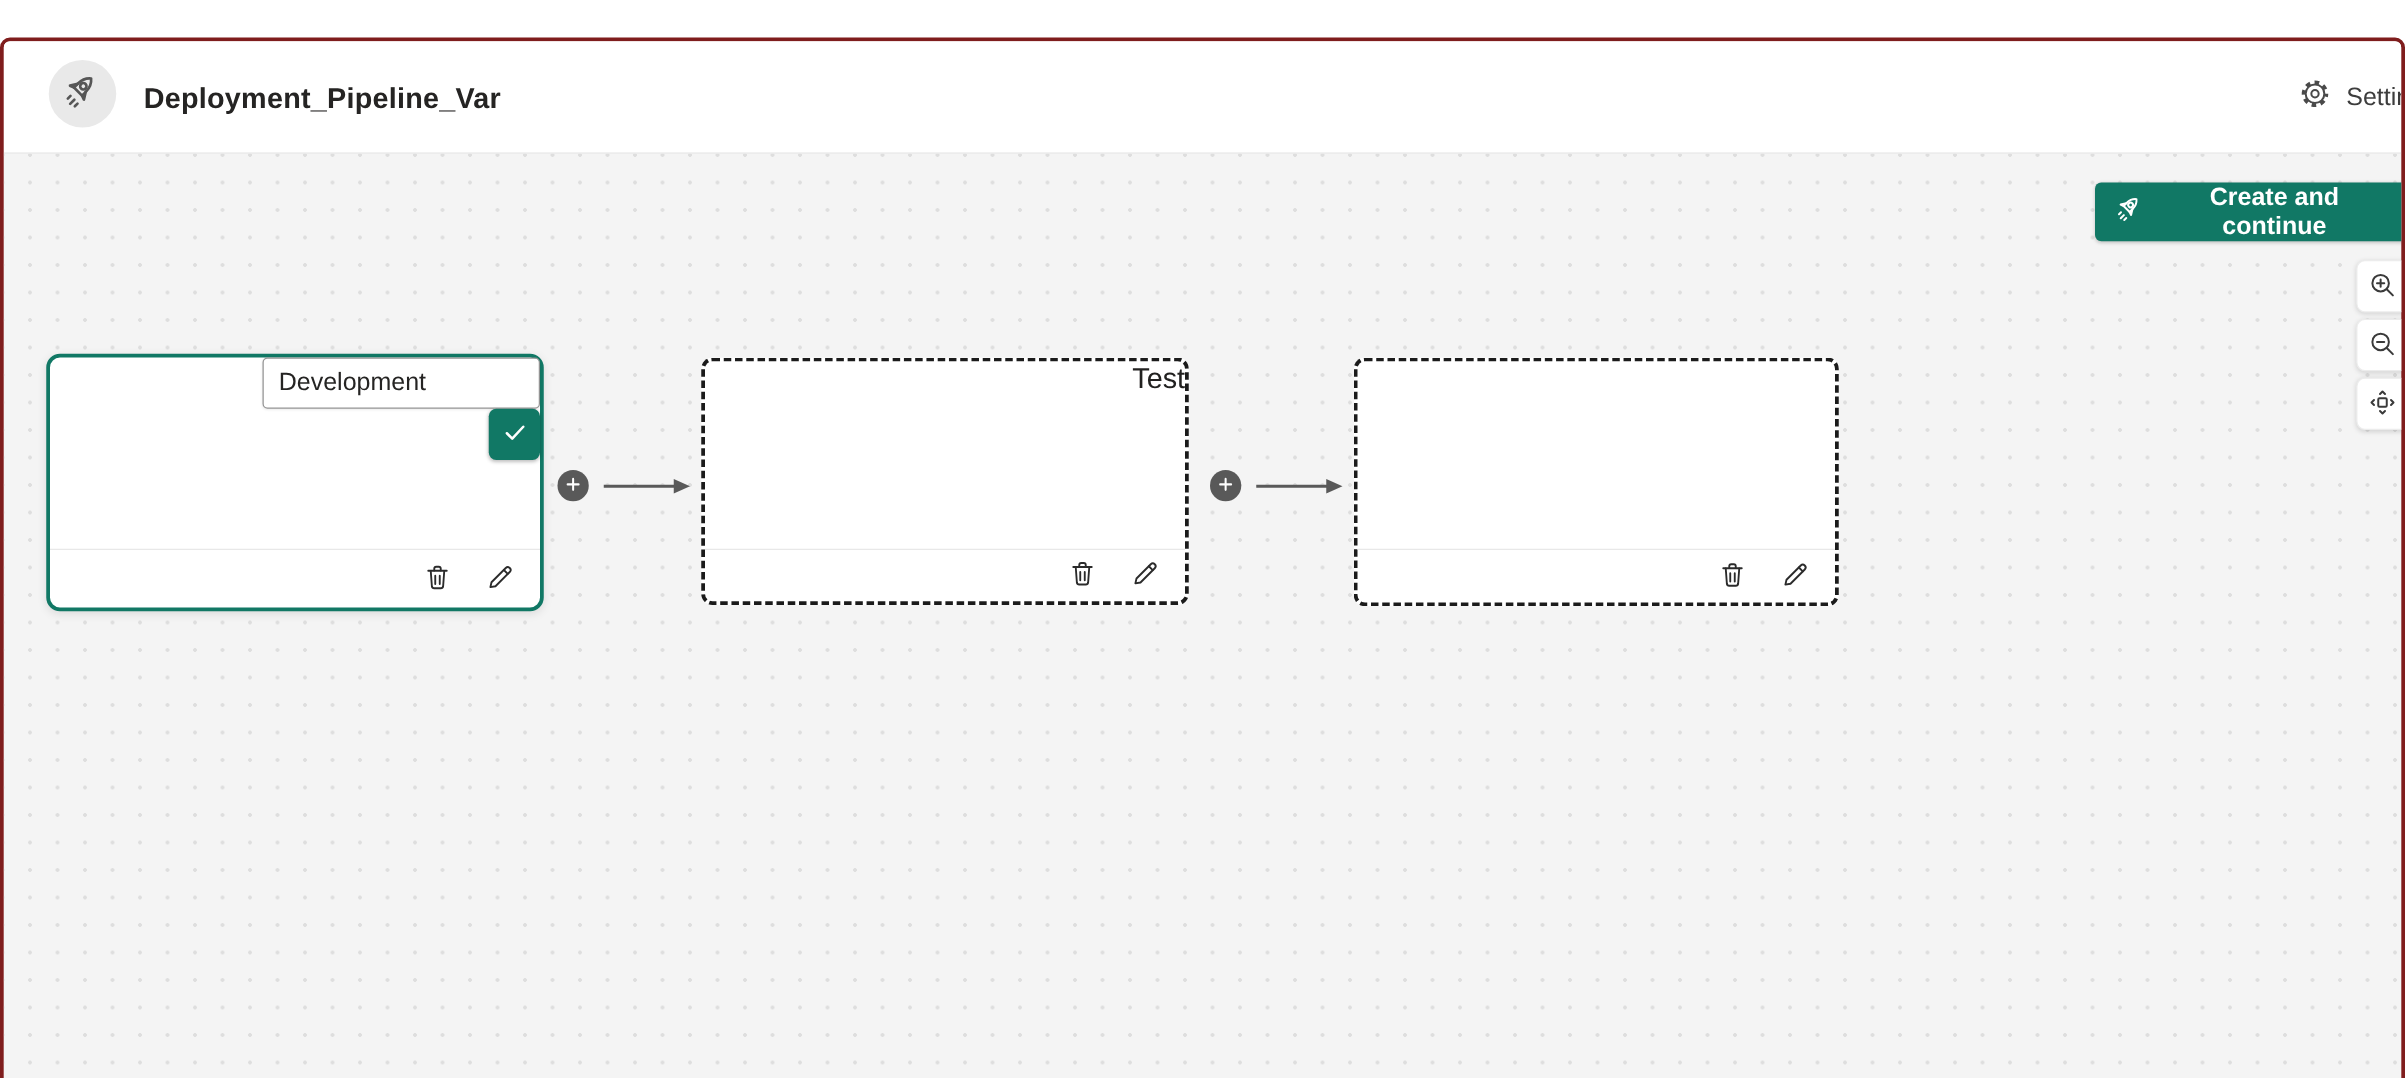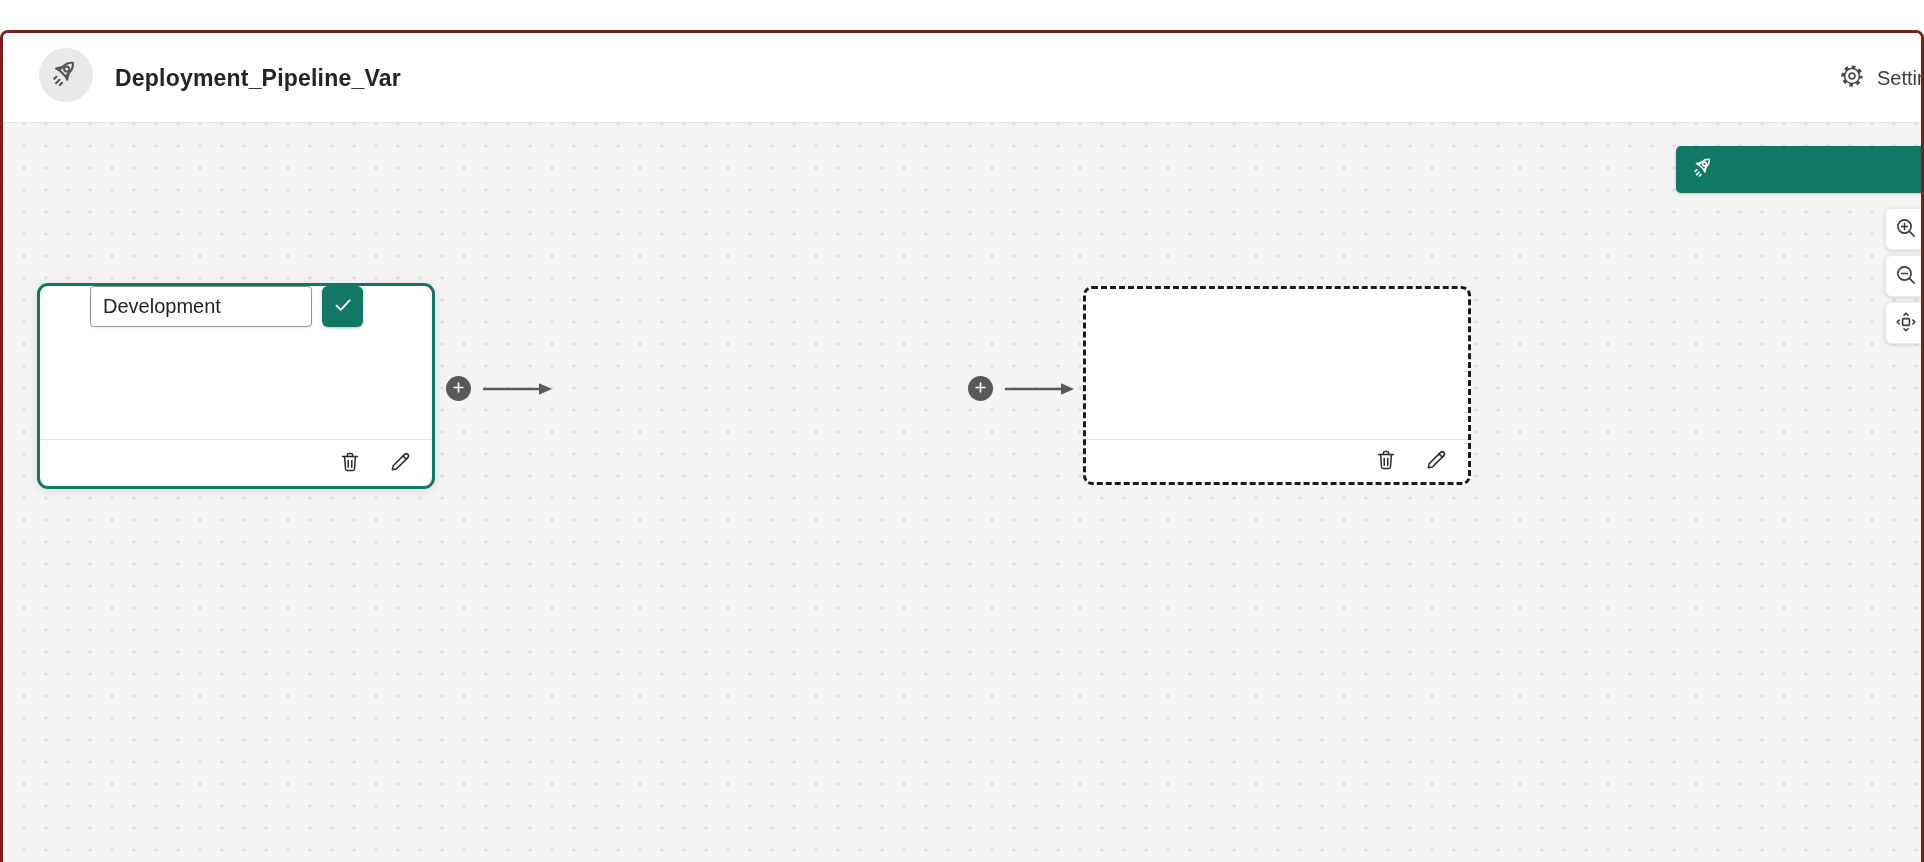--- a/index.html
+++ b/index.html
@@ -69,22 +69,22 @@
   .stage-dev{
     left:34px;top:160px;width:398px;height:206px;
     border:3px solid #117865;border-radius:11px;
     box-shadow:0 2px 8px rgba(0,0,0,.10);
   }
   .stage-dashed{border:3px dashed #1b1b1b;}
   .stage-test{left:558px;top:163px;width:390px;height:198px;}
   .stage-prod{left:1080px;top:163px;width:388px;height:199px;}
 
   .stage-content{
-    position:absolute;left:0;right:0;top:0;
-    display:flex;align-items:flex-start;
+    position:absolute;left:12px;right:0;top:0;
+    display:flex;align-items:flex-end;flex-direction:column;
   }
   .stage-dev  .stage-content{height:153px;padding-left:50px;}
   .stage-test .stage-content,
   .stage-prod .stage-content{height:150px;padding-left:46px;}
 
   .stage-label{font-size:23px;color:#222120;}
 
   .stage-name-input{
     width:222px;height:41px;border:1px solid #949494;border-radius:4px;
     padding:0 12px;font-size:20px;color:#252423;background:#fff;
@@ -211,20 +211,21 @@
   </div>
 
   <div class="canvas">
 
     <button class="create-btn">
       <span>
         <svg viewBox="0 0 24 24" width="24" height="24">
             <use href="#i-rocket"></use>
           </svg>
       </span>
+      <span>Create and continue</span>
     </button>
 
     <div class="zoom-stack">
       <button class="zoom-btn">
         <span>
           <svg viewBox="0 0 24 24" width="24" height="24">
               <use href="#i-zoom-in"></use>
             </svg>
         </span>
       </button>
@@ -280,20 +281,42 @@
             <use href="#i-plus"></use>
           </svg>
       </span>
     </button>
     <span class="arrow arrow-1">
       <svg viewBox="0 0 72 18" width="72" height="18">
           <use href="#i-arrow"></use>
         </svg>
     </span>
 
+    <div class="stage stage-dashed stage-test">
+      <div class="stage-content">
+        <span class="stage-label">Test</span>
+      </div>
+      <div class="stage-divider"></div>
+      <div class="stage-footer">
+        <button class="icon-btn">
+          <span>
+            <svg viewBox="0 0 24 24" width="24" height="24">
+                <use href="#i-trash"></use>
+              </svg>
+          </span>
+        </button>
+        <button class="icon-btn">
+          <span>
+            <svg viewBox="0 0 24 24" width="24" height="24">
+                <use href="#i-pencil"></use>
+              </svg>
+          </span>
+        </button>
+      </div>
+    </div>
 
     <button class="plus-btn plus-2">
       <span>
         <svg viewBox="0 0 24 24" width="17" height="17">
             <use href="#i-plus"></use>
           </svg>
       </span>
     </button>
     <span class="arrow arrow-2">
       <svg viewBox="0 0 72 18" width="72" height="18">

